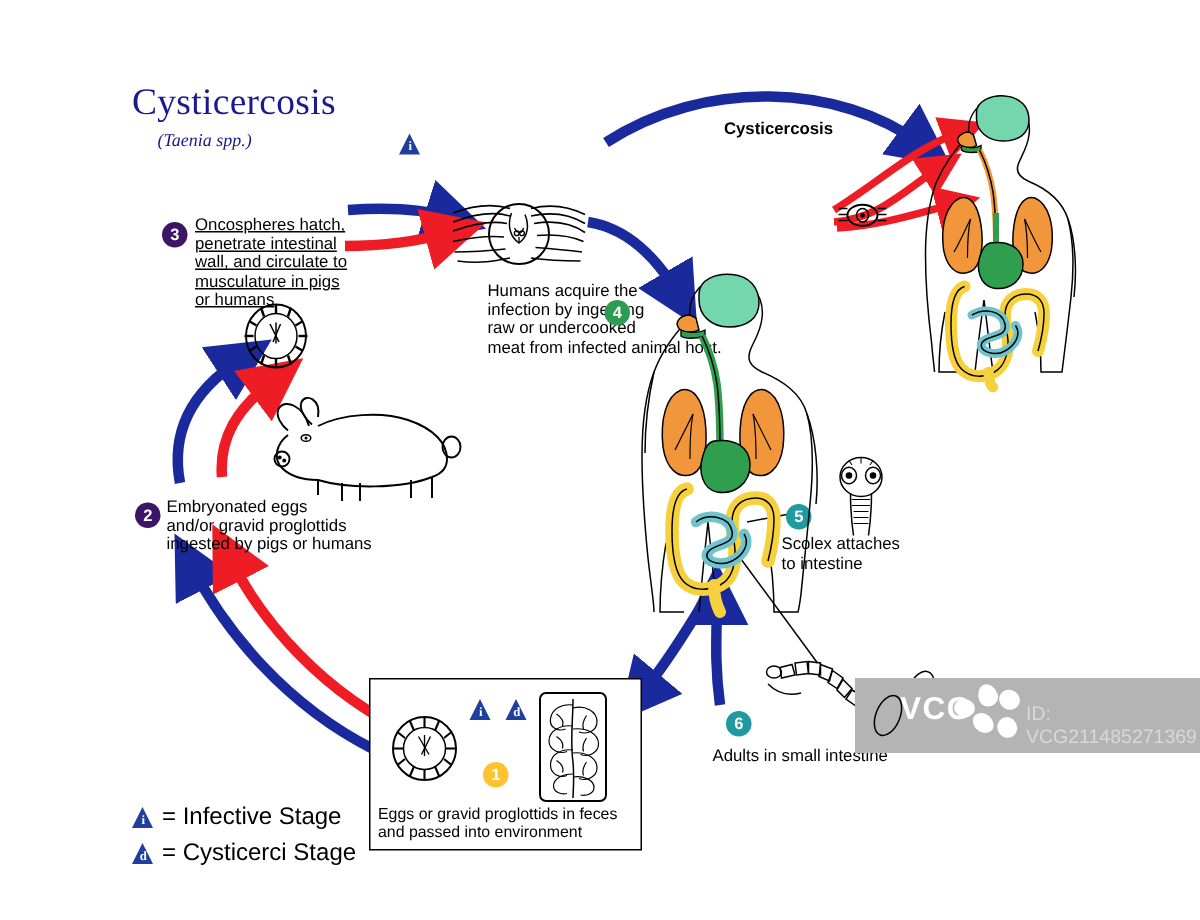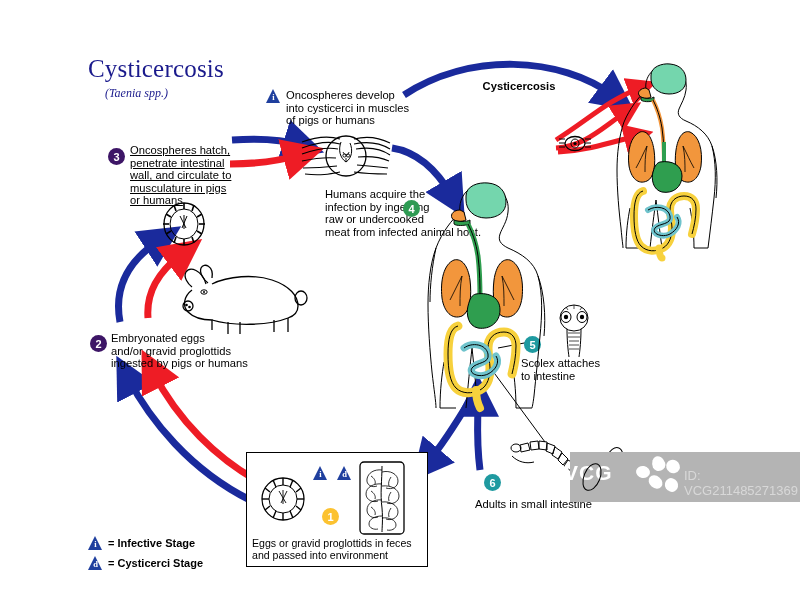--- a/index.html
+++ b/index.html
@@ -30,30 +30,30 @@
   .tri{position:relative;width:15px;height:14px;}
   .tri .shape{position:absolute;left:0;top:0;width:0;height:0;
               border-left:7.5px solid transparent;border-right:7.5px solid transparent;
               border-bottom:14px solid #1f3f9e;}
   .tri .ltr{position:absolute;left:0;top:3px;width:15px;text-align:center;
             color:#fff;font-size:8.5px;font-weight:bold;line-height:11px;
             font-family:"Liberation Serif",serif;}
 
   
   .legend-row{display:flex;align-items:center;gap:5px;}
-  .legend-row .lbl{font-size:11px;font-weight:bold;}
+  .legend-row .lbl{font-size:16px;}
 
   
   #feces-box{left:246px;top:452px;width:180px;height:113px;border:1.4px solid #000;
              background:#fff;}
   #feces-caption{left:252px;top:537px;width:176px;font-size:10.6px;line-height:12px;}
 
   
   #wm{left:570px;top:452px;width:230px;height:50px;background:#b4b4b4;}
-  #wm-vcg{left:564px;top:461px;color:#fff;font-size:21px;font-weight:bold;
+  #wm-vcg{left:600px;top:461px;color:#fff;font-size:21px;font-weight:bold;
           letter-spacing:1px;font-family:"Liberation Sans",sans-serif;}
   #wm-id{left:684px;top:468px;color:#d8d8d8;font-size:13px;}
   .wm-pet{position:absolute;background:#fff;}
 
   svg{overflow:visible;}
   .ln{fill:none;stroke:#000;stroke-width:1.3;}
   .ln-thin{fill:none;stroke:#000;stroke-width:1;}
 </style>
 </head>
 <body>
@@ -110,23 +110,20 @@
 wall, and circulate to
 musculature in pigs
 or humans</div>
 </div>
 
 <div class="abs" style="left:266px;top:89px;display:flex;gap:5px;align-items:flex-start;">
   <div class="tri">
     <div class="shape"></div>
     <div class="ltr">i</div>
   </div>
-  <div class="txt" style="width:130px;">Oncospheres develop
-into cysticerci in muscles
-of pigs or humans</div>
 </div>
 
 <div class="abs" style="left:90px;top:334px;">
   <div class="badge purple abs" style="left:0;top:1px;">2</div>
   <div class="txt abs" style="left:21px;top:-2px;width:150px;">Embryonated eggs
 and/or gravid proglottids
 ingested by pigs or humans</div>
 </div>
 
 <div class="abs" style="left:293px;top:188px;">

